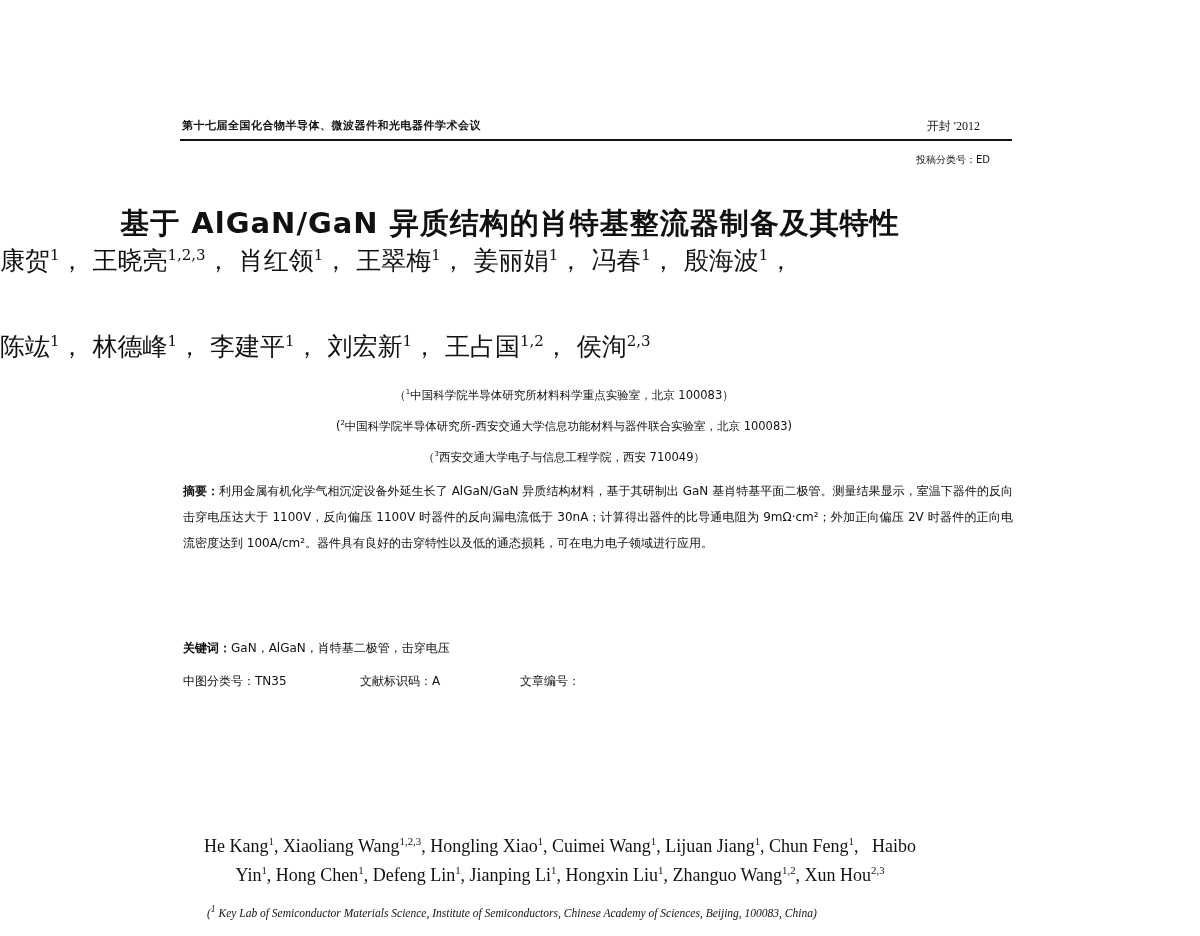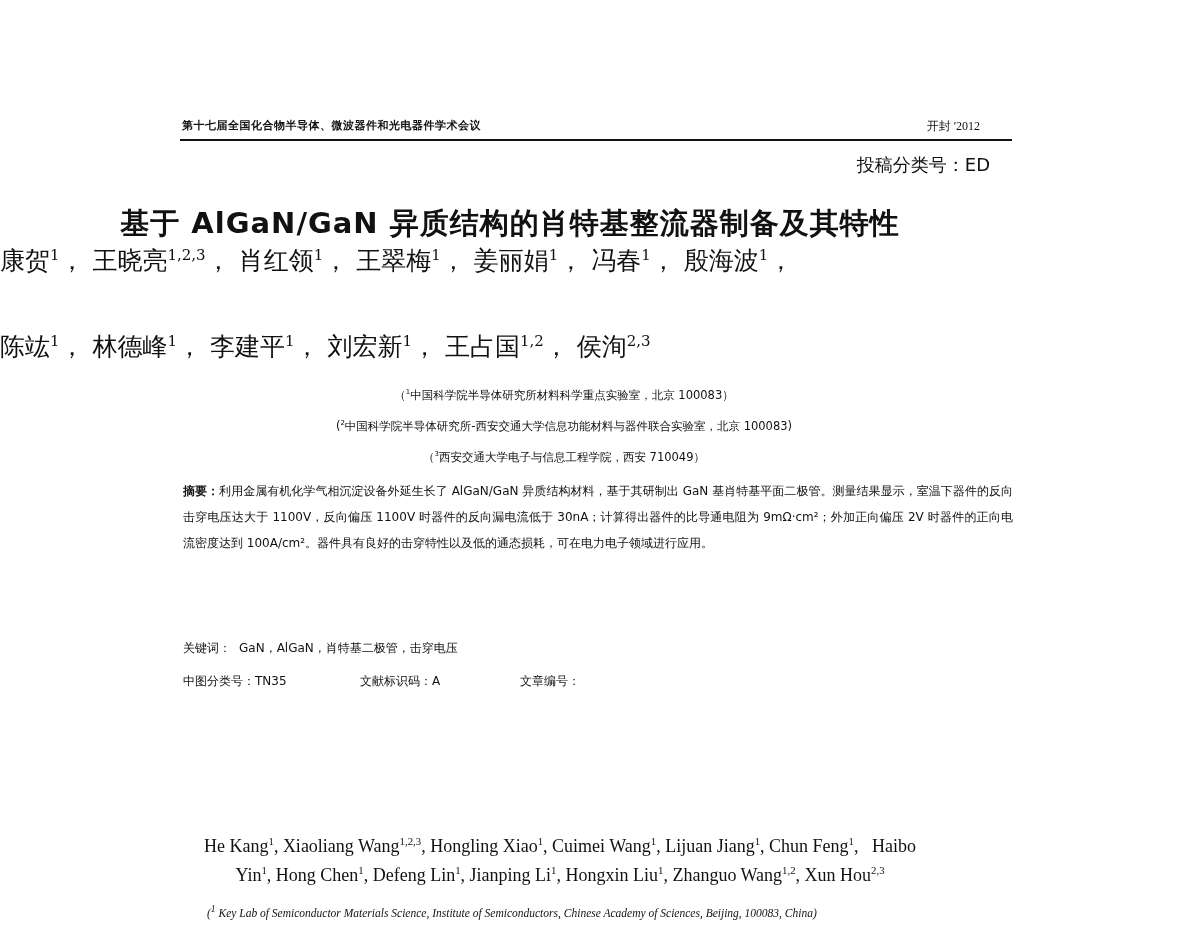--- a/index.html
+++ b/index.html
@@ -1,29 +1,29 @@
 <!DOCTYPE html>
 <html><head>
 <meta charset="utf-8">
 <style>
   html, body { margin: 0; padding: 0; background: #ffffff; }
   body { width: 1200px; height: 936px; position: relative; overflow: hidden; color: #111; font-family: "DejaVu Serif", serif; }
   .abs { position: absolute; }
   .running-head { left: 182px; top: 118px; width: 800px; font-size: 11px; font-weight: bold; letter-spacing: 0.5px; font-family: Liberation Mono, monospace; }
   .running-head-right { right: 220px; top: 118px; font-size: 12px; font-family: "Liberation Serif", serif; }
   .rule { left: 180px; top: 139px; width: 832px; height: 2px; background: #111; }
-  .category { right: 210px; top: 153px; font-size: 18px; font-family: "DejaVu Sans", sans-serif; }
+  .category { right: 210px; top: 153px; font-size: 10px; font-family: "DejaVu Sans", sans-serif; }
   .title-cn { left: 0; width: 1020px; top: 204px; text-align: center; font-size: 29px; font-weight: bold; font-family: "DejaVu Sans", sans-serif; letter-spacing: 1px; }
   .authors-cn { left: 0; width: 1200px; text-align: left; font-size: 25px; font-family: "DejaVu Serif", serif; }
   .authors-cn sup, .authors-en sup, .aff sup { font-size: 60%; vertical-align: super; line-height: 0; }
   .aff { left: 0; width: 1128px; text-align: center; font-size: 11.5px; font-family: "DejaVu Sans", sans-serif; }
   .abstract { left: 183px; top: 478px; width: 830px; font-size: 12px; line-height: 26px; font-family: "DejaVu Sans", sans-serif; text-align: justify; }
   .abstract .label { font-weight: bold; }
   .kw { left: 183px; top: 640px; font-size: 12px; font-family: "DejaVu Sans", sans-serif; }
-  .kw .label { font-weight: normal; margin-right: 8px; }
+  .kw .label { font-weight: bold; }
   .clc { left: 183px; top: 673px; font-size: 12px; font-family: "DejaVu Sans", sans-serif; }
   .clc span { display: inline-block; }
   .title-en { left: 0; width: 1200px; top: 726px; text-align: center; font-size: 23px; line-height: 31px; font-family: "DejaVu Sans Mono", monospace; }
   .authors-en { left: 190px; width: 740px; top: 832px; text-align: center; font-size: 18px; line-height: 29px; font-family: "Liberation Serif", serif; }
   .aff-en { left: 207px; top: 903px; font-size: 11.5px; font-style: italic; font-family: "Liberation Serif", serif; }
 </style>
 </head>
 <body>
 
 <div class="abs running-head">第十七届全国化合物半导体、微波器件和光电器件学术会议</div>

